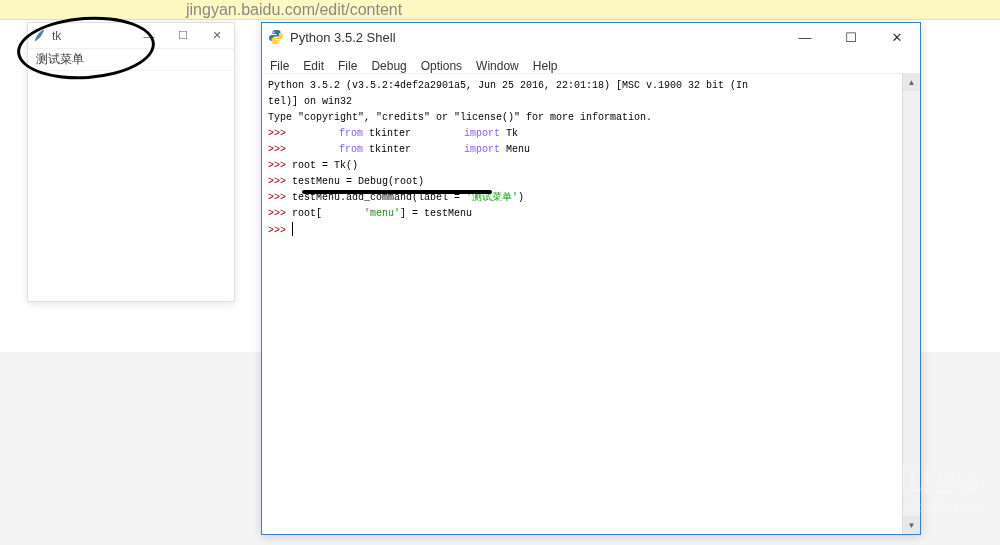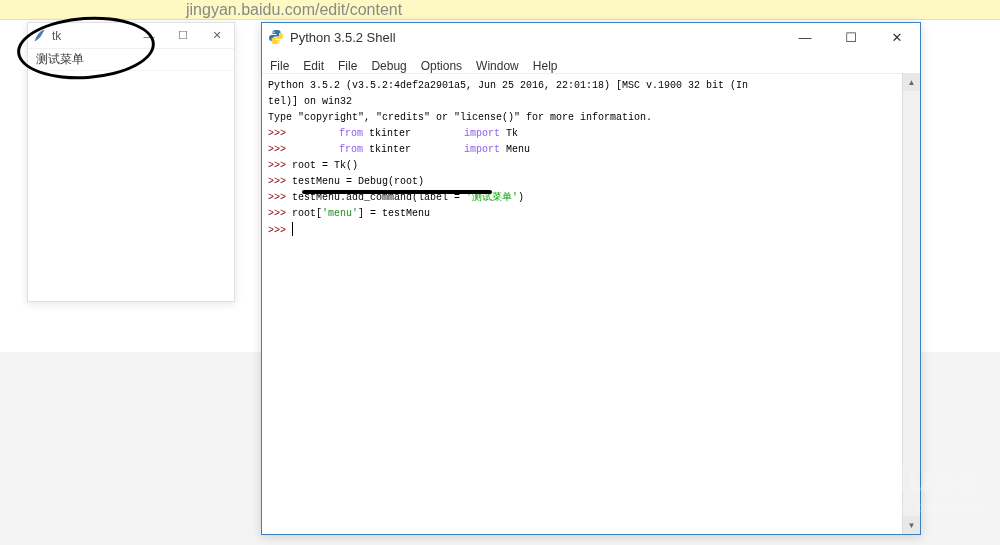--- a/index.html
+++ b/index.html
@@ -158,21 +158,21 @@
       display: flex;
       align-items: center;
       justify-content: center;
       font-size: 8px;
       color: #666;
     }
     .shell-scroll-btn.bottom { position: absolute; bottom: 0; }
     .code-line { white-space: pre; }
     .prompt { color: #8b0000; }
     .kw-orange { color: #8b5cf6; margin-left: 47px; }
-    .str-green { color: #228b22; }
+    .str-green { color: #228b22; margin-left: 42px; }
     .str-green-bright { color: #00a000; }
     .cursor { display: inline-block; width: 1px; height: 14px; background: #000; vertical-align: text-bottom; }
     .underline-annotation {
       position: absolute;
       top: 190px;
       left: 302px;
       width: 190px;
       height: 4px;
       background: #000;
       z-index: 100;

